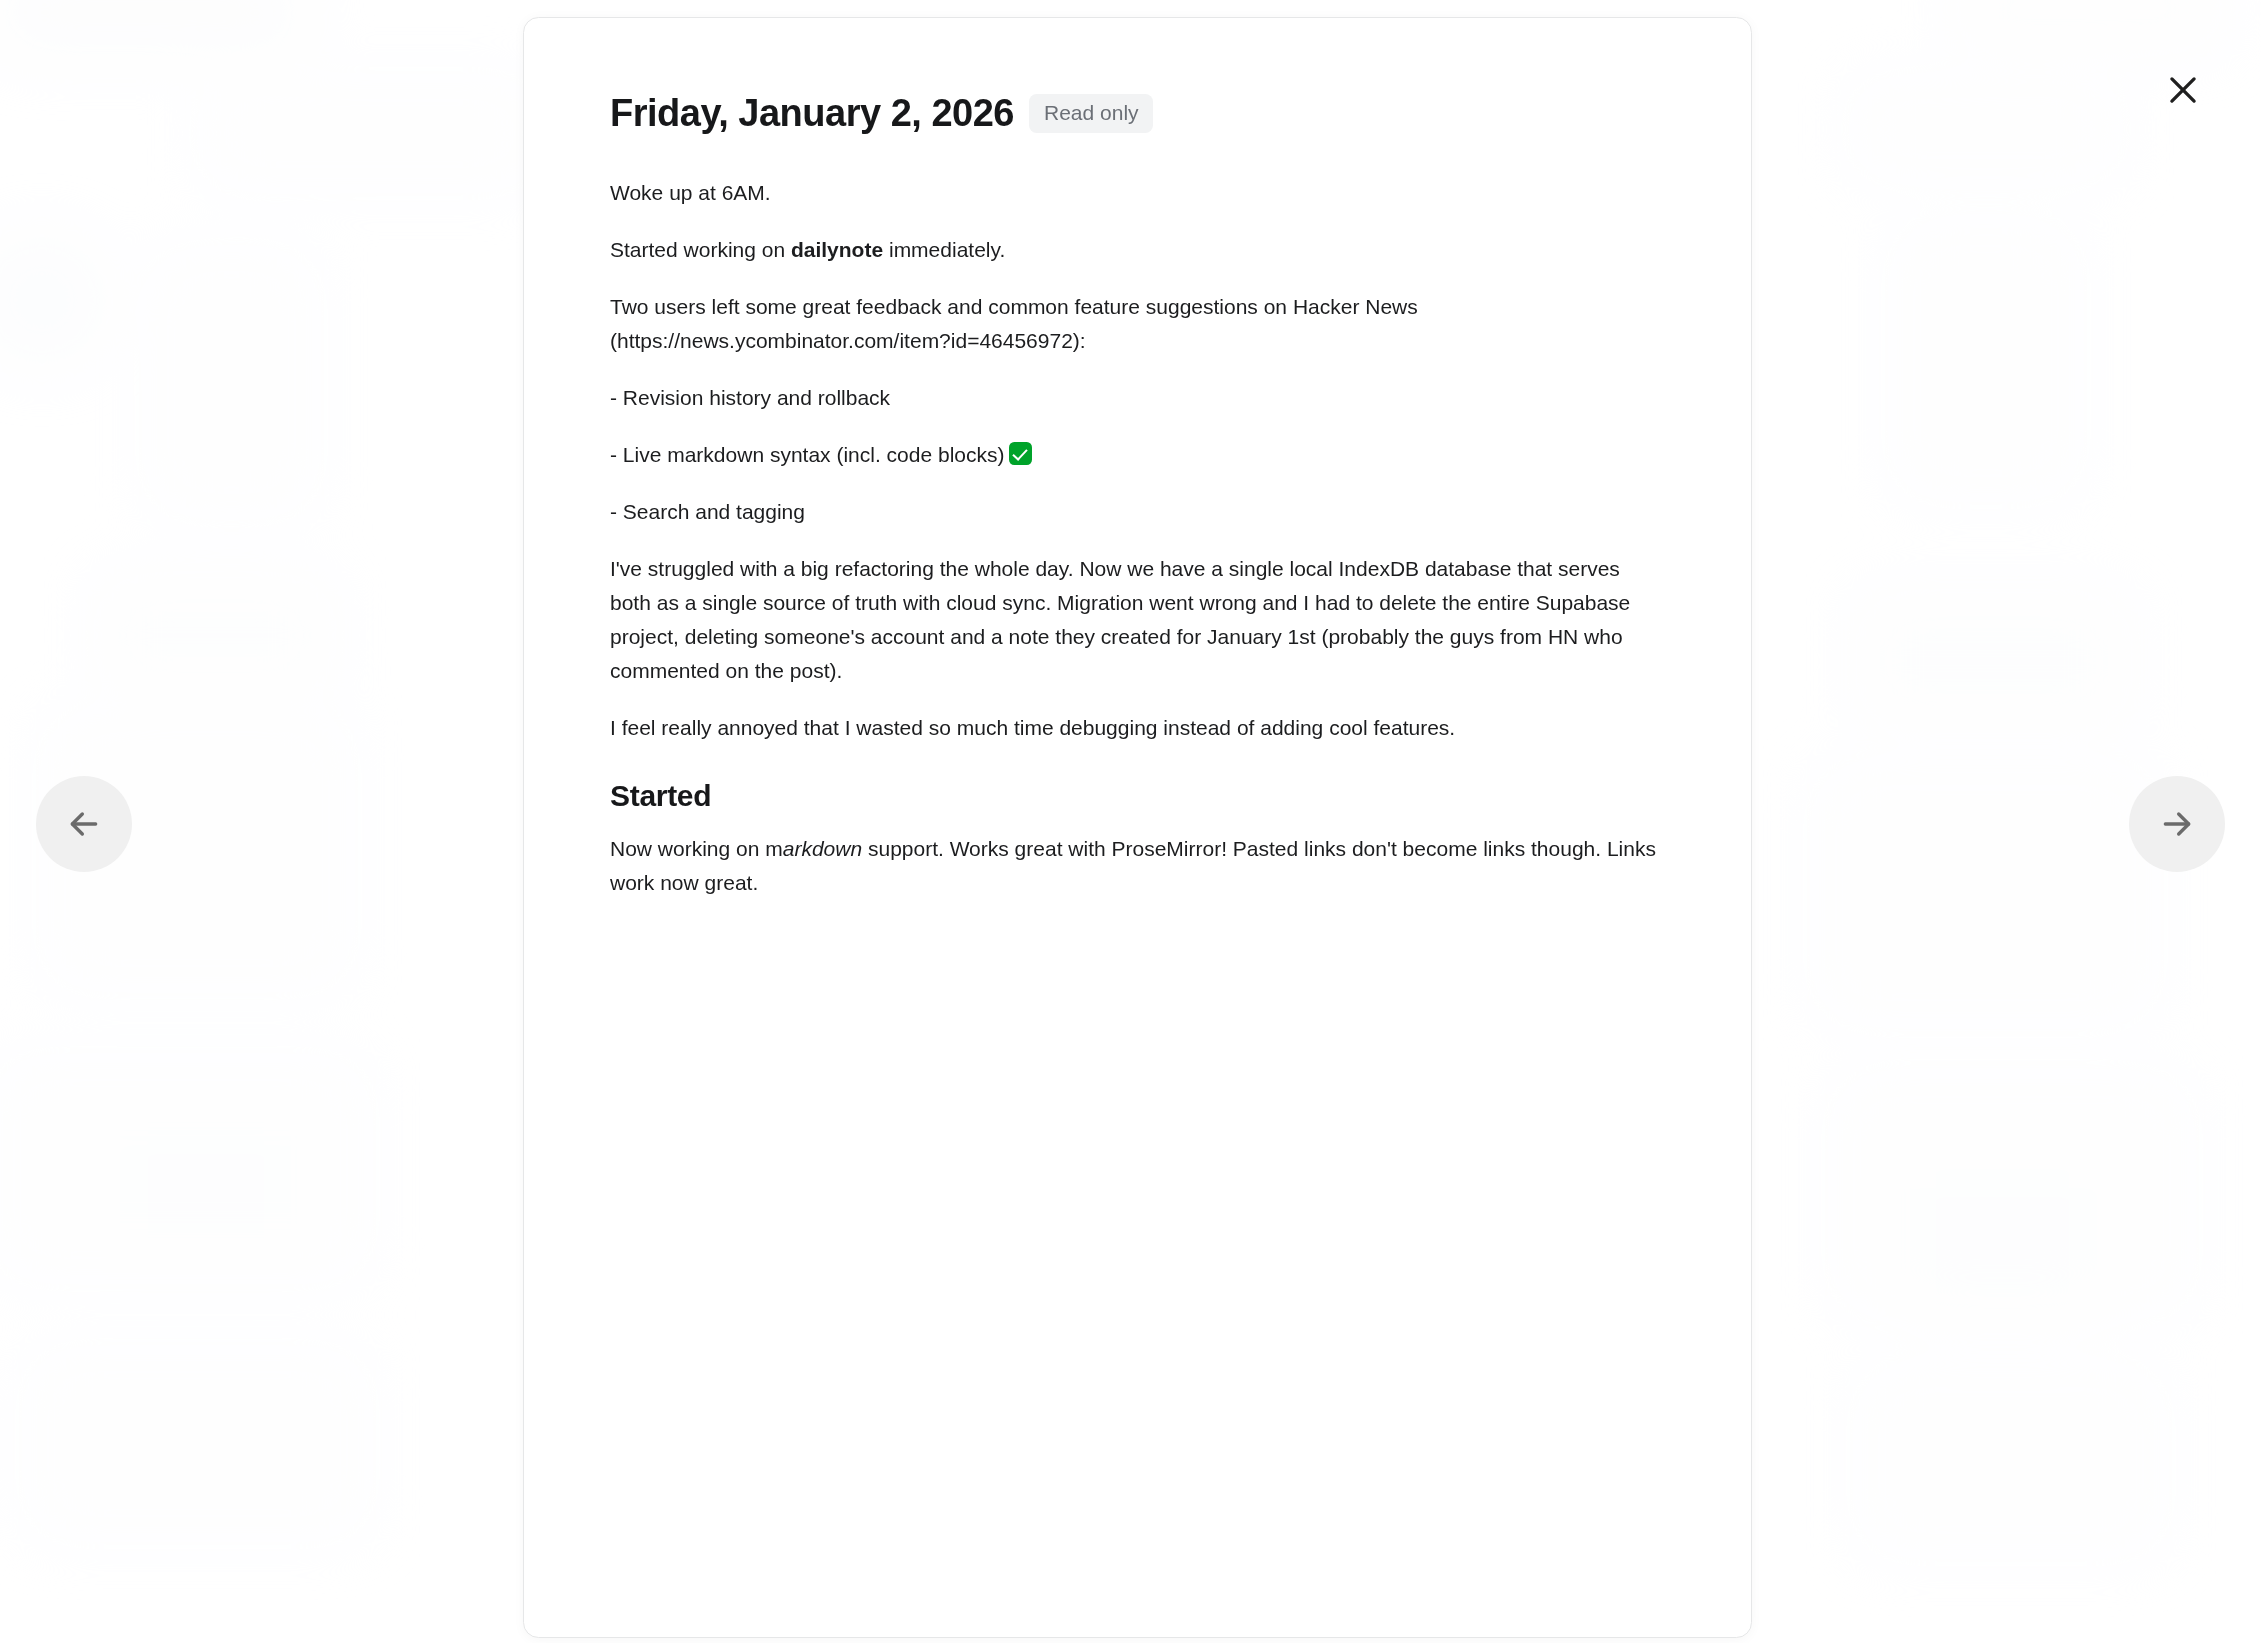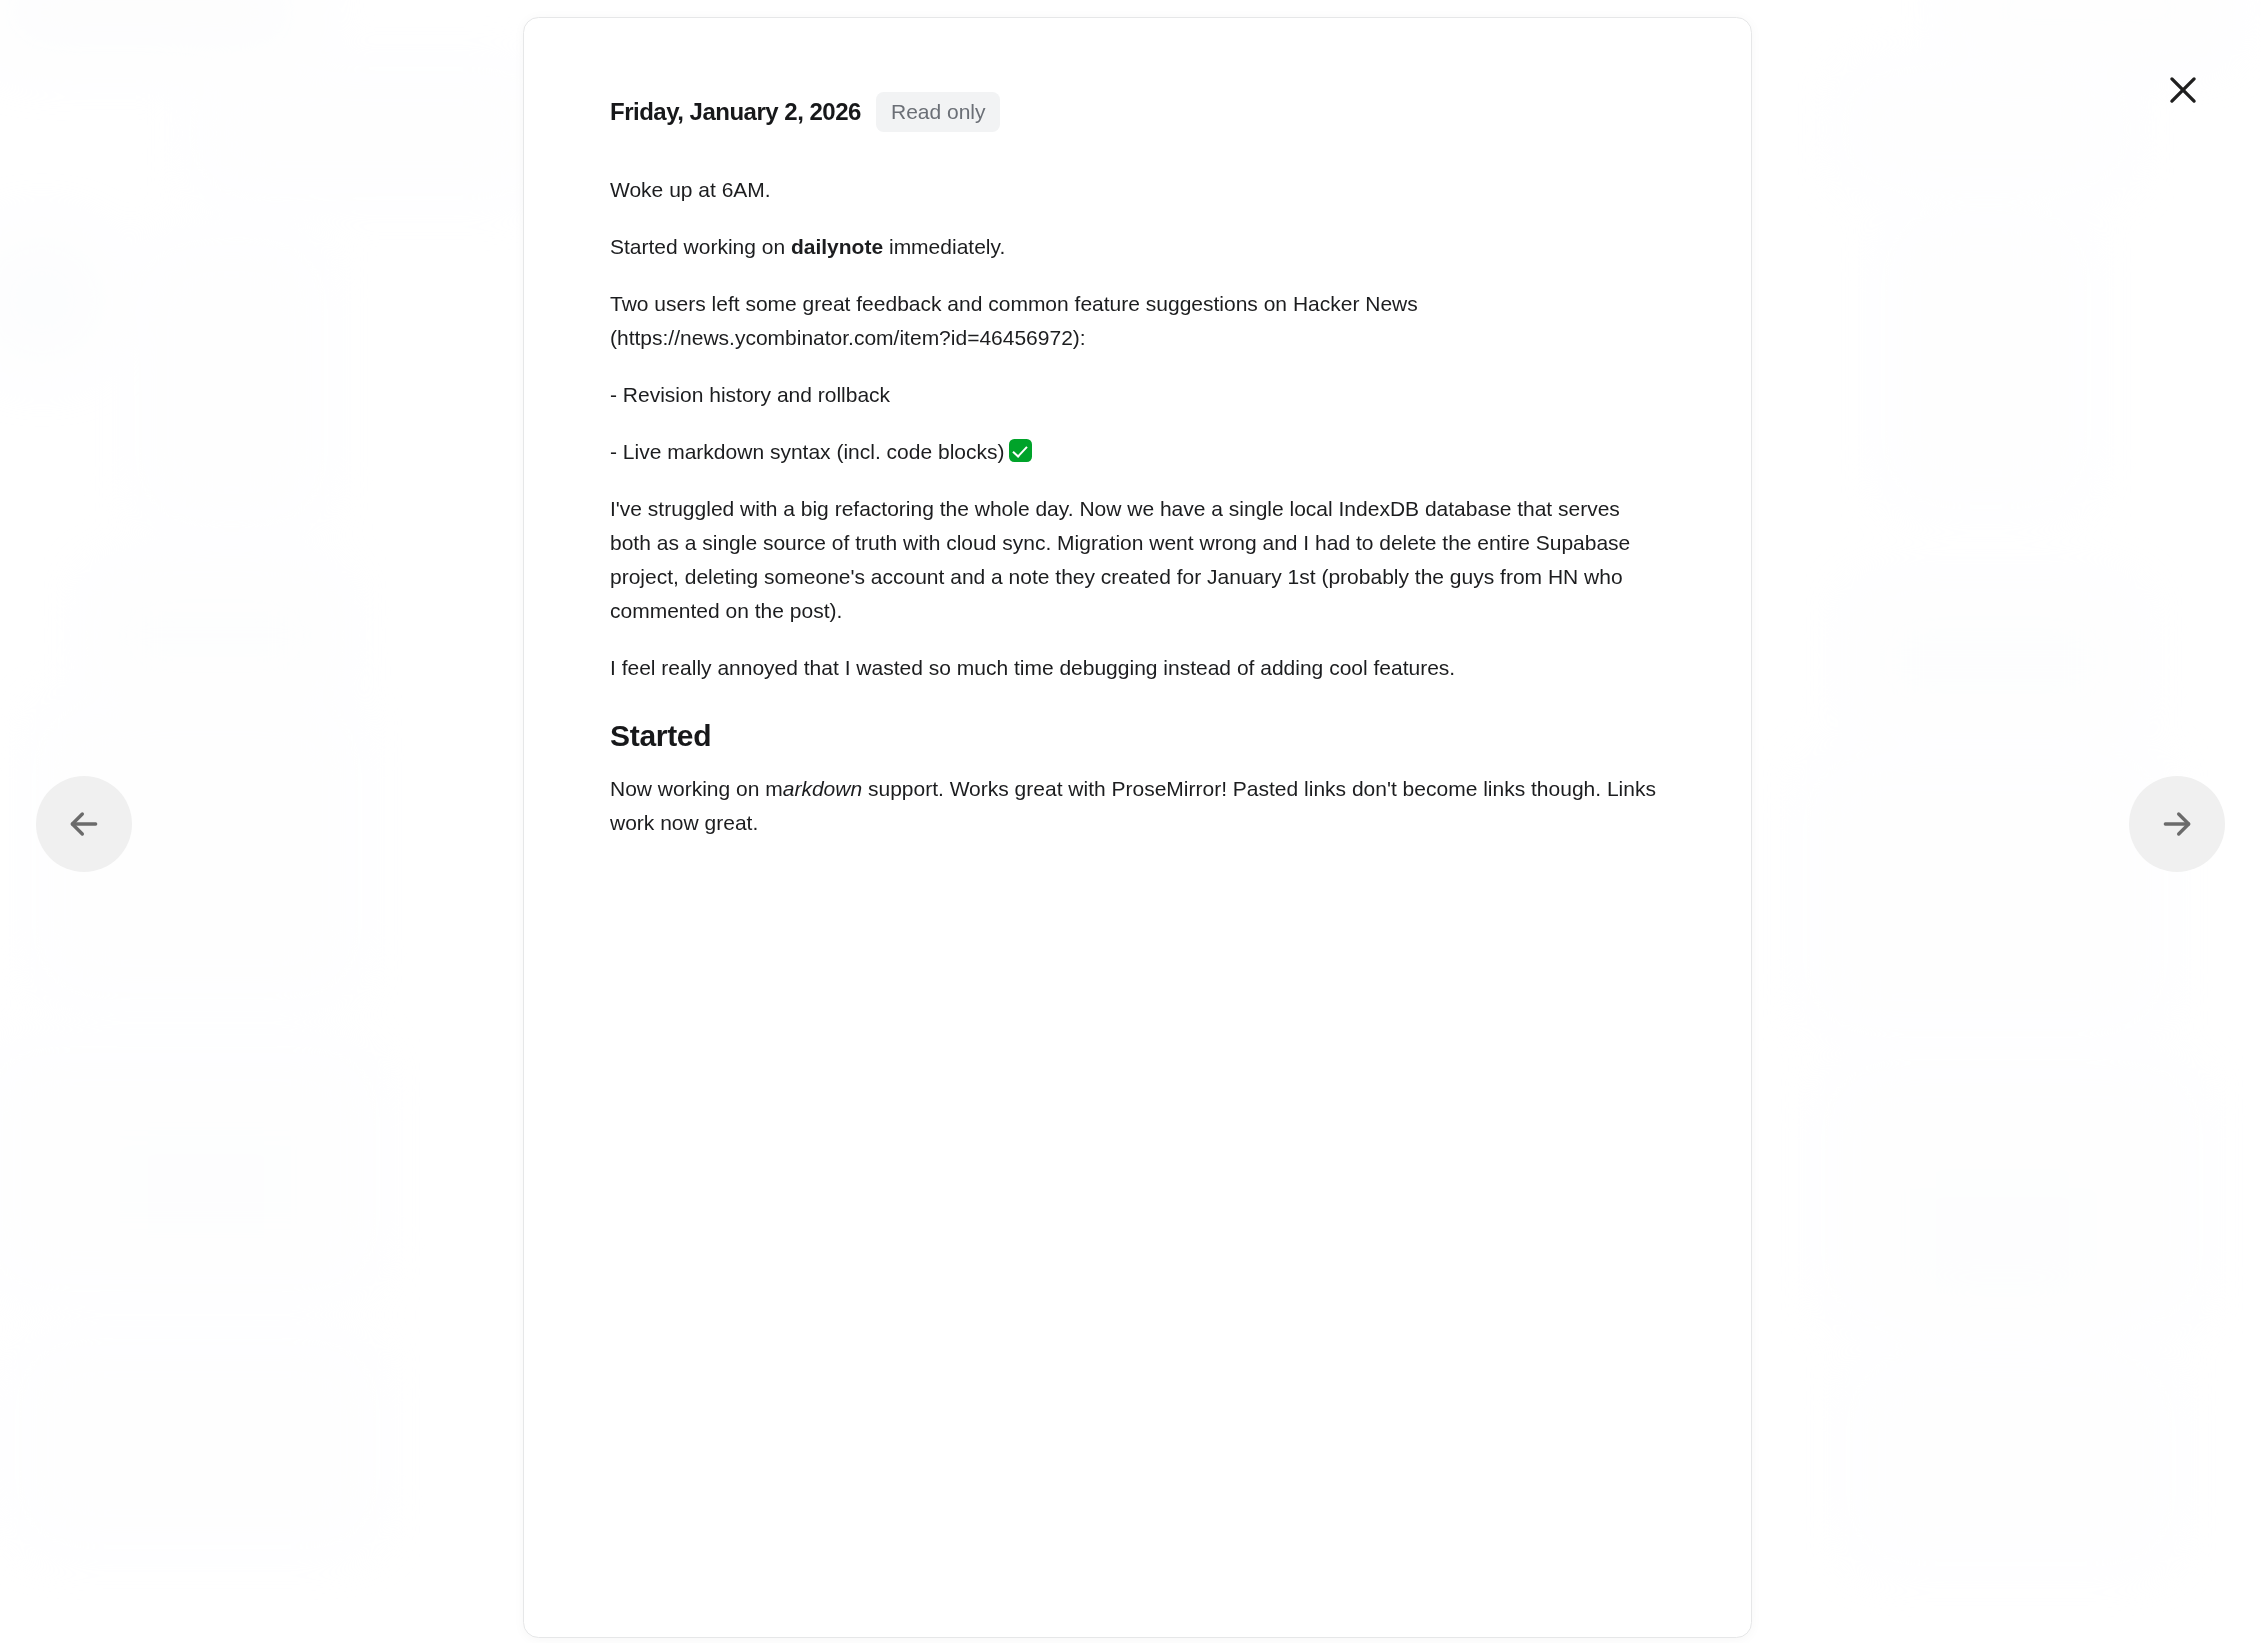--- a/index.html
+++ b/index.html
@@ -99,21 +99,21 @@
   }
 
   
   #note-header {
     display: flex;
     align-items: center;
     gap: 15.5px;
     margin-bottom: 41px;
   }
   #note-title {
-    font-size: 24px;
+    font-size: 38px;
     font-weight: bold;
     color: #17181a;
     letter-spacing: -0.5px;
     white-space: nowrap;
   }
   #readonly-badge {
     font-size: 21px;
     color: #6b6f76;
     background: #f2f3f4;
     border-radius: 7.7px;
@@ -235,20 +235,21 @@
 
       <p class="para"><span>Started working on </span><b>dailynote</b><span> immediately.</span></p>
 
       <p class="para">Two users left some great feedback and common feature suggestions on Hacker News (https://news.ycombinator.com/item?id=46456972):</p>
 
       <p class="para">- Revision history and rollback</p>
 
       <p class="para"><span>- Live markdown syntax (incl. code blocks)</span><span class="emoji-check"></span></p>
 
 
+      <p class="para">- Search and tagging</p>
 
       <p class="para">I've struggled with a big refactoring the whole day. Now we have a single local IndexDB database that serves both as a single source of truth with cloud sync. Migration went wrong and I had to delete the entire Supabase project, deleting someone's account and a note they created for January 1st (probably the guys from HN who commented on the post).</p>
 
       <p class="para">I feel really annoyed that I wasted so much time debugging instead of adding cool features.</p>
 
       <h2 class="section-heading">Started</h2>
 
       <p class="para"><span>Now working on m</span><i>arkdown</i><span> support. Works great with ProseMirror! Pasted links don't become links though. Links work now great.</span></p>
 
     </div>

